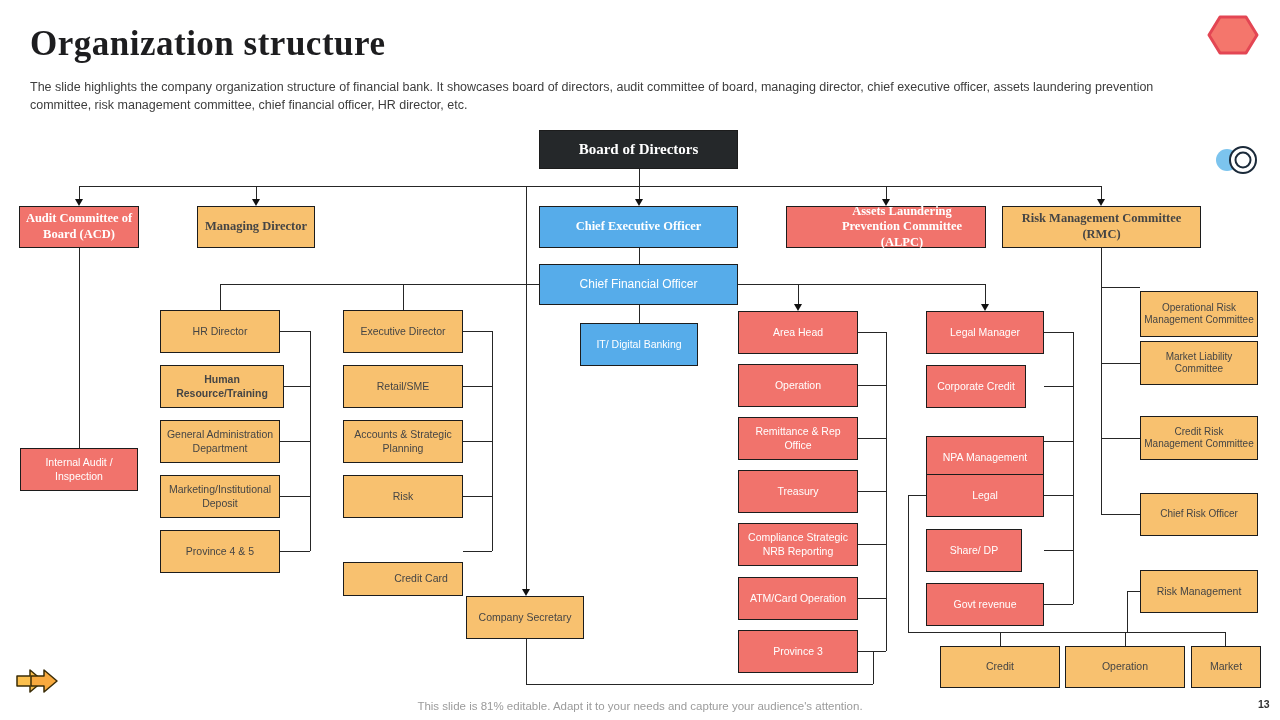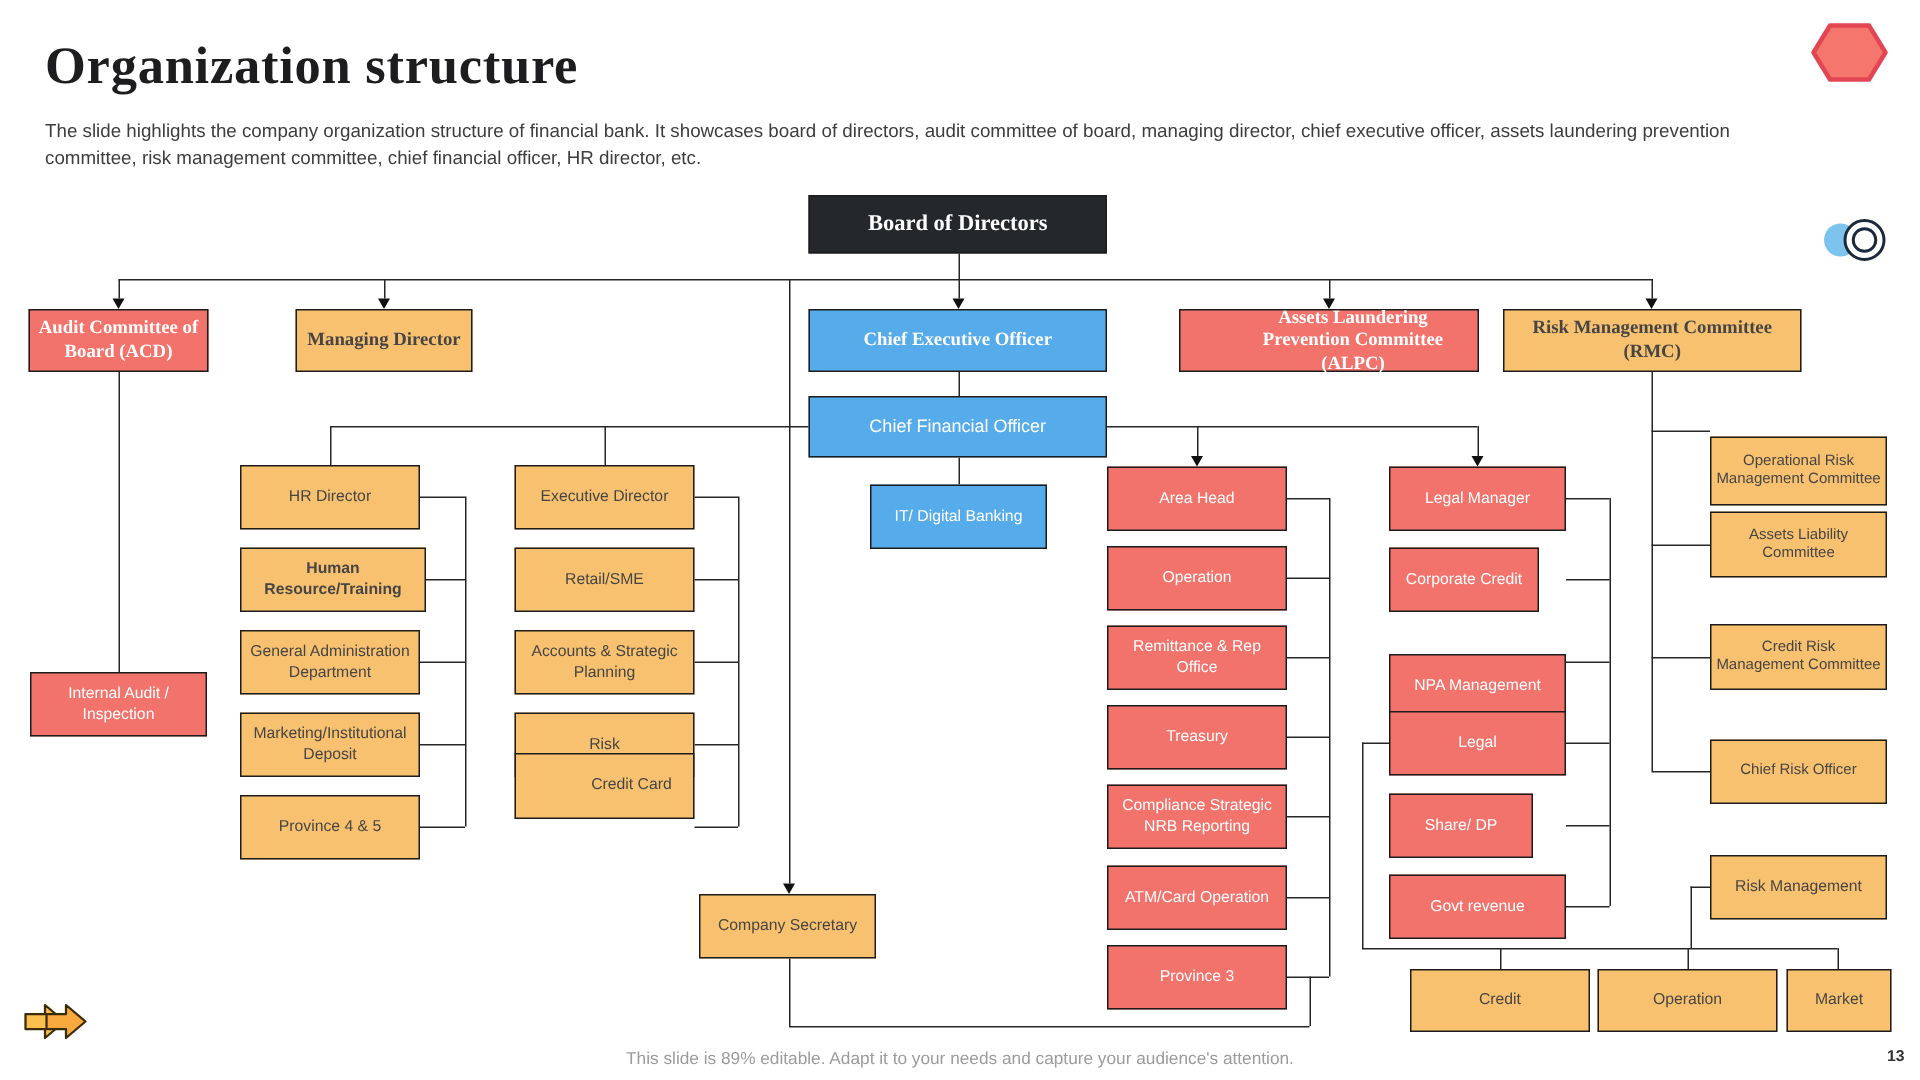--- a/index.html
+++ b/index.html
@@ -141,44 +141,44 @@
 <div class="box sans bg-orange t-dark" style="left:160px;top:310px;width:120px;height:43px;">HR Director</div>
 <div class="box sans bg-orange t-dark" style="left:160px;top:365px;width:124px;height:43px;font-weight:bold;">Human Resource/Training</div>
 <div class="box sans bg-orange t-dark" style="left:160px;top:420px;width:120px;height:43px;">General Administration Department</div>
 <div class="box sans bg-orange t-dark" style="left:160px;top:475px;width:120px;height:43px;">Marketing/Institutional Deposit</div>
 <div class="box sans bg-orange t-dark" style="left:160px;top:530px;width:120px;height:43px;">Province 4 &amp; 5</div>
 
 <div class="box sans bg-orange t-dark" style="left:343px;top:310px;width:120px;height:43px;">Executive Director</div>
 <div class="box sans bg-orange t-dark" style="left:343px;top:365px;width:120px;height:43px;">Retail/SME</div>
 <div class="box sans bg-orange t-dark" style="left:343px;top:420px;width:120px;height:43px;">Accounts &amp; Strategic Planning</div>
 <div class="box sans bg-orange t-dark" style="left:343px;top:475px;width:120px;height:43px;">Risk</div>
-<div class="box sans bg-orange t-dark" style="left:343px;top:502px;width:120px;height:44px;padding-left:39px;">Credit Card</div>
+<div class="box sans bg-orange t-dark" style="left:343px;top:562px;width:120px;height:34px;padding-left:39px;">Credit Card</div>
 
 <div class="box sans bg-red t-white" style="left:20px;top:448px;width:118px;height:43px;">Internal Audit / Inspection</div>
 <div class="box sans bg-orange t-dark" style="left:466px;top:596px;width:118px;height:43px;">Company Secretary</div>
 
 <div class="box sans bg-red t-white" style="left:738px;top:311px;width:120px;height:43px;">Area Head</div>
 <div class="box sans bg-red t-white" style="left:738px;top:364px;width:120px;height:43px;">Operation</div>
 <div class="box sans bg-red t-white" style="left:738px;top:417px;width:120px;height:43px;">Remittance &amp; Rep Office</div>
 <div class="box sans bg-red t-white" style="left:738px;top:470px;width:120px;height:43px;">Treasury</div>
 <div class="box sans bg-red t-white" style="left:738px;top:523px;width:120px;height:43px;">Compliance Strategic NRB Reporting</div>
 <div class="box sans bg-red t-white" style="left:738px;top:577px;width:120px;height:43px;">ATM/Card Operation</div>
 <div class="box sans bg-red t-white" style="left:738px;top:630px;width:120px;height:43px;">Province 3</div>
 
 <div class="box sans bg-red t-white" style="left:926px;top:311px;width:118px;height:43px;">Legal Manager</div>
 <div class="box sans bg-red t-white" style="left:926px;top:365px;width:100px;height:43px;">Corporate Credit</div>
 <div class="box sans bg-red t-white" style="left:926px;top:420px;width:118px;height:43px;margin-top:16px;">NPA Management</div>
 <div class="box sans bg-red t-white" style="left:926px;top:474px;width:118px;height:43px;">Legal</div>
 <div class="box sans bg-red t-white" style="left:926px;top:529px;width:96px;height:43px;">Share/ DP</div>
 <div class="box sans bg-red t-white" style="left:926px;top:583px;width:118px;height:43px;">Govt revenue</div>
 
 <div class="box sans bg-orange t-dark" style="left:1140px;top:264px;width:118px;height:46px;font-size:10px;margin-top:27px;">Operational Risk Management Committee</div>
-<div class="box sans bg-orange t-dark" style="left:1140px;top:341px;width:118px;height:44px;font-size:10px;">Assets Liability Committee</div>
+<div class="box sans bg-orange t-dark" style="left:1140px;top:341px;width:118px;height:44px;font-size:10px;">Market Liability Committee</div>
 <div class="box sans bg-orange t-dark" style="left:1140px;top:416px;width:118px;height:44px;font-size:10px;">Credit Risk Management Committee</div>
 <div class="box sans bg-orange t-dark" style="left:1140px;top:493px;width:118px;height:43px;font-size:10px;">Chief Risk Officer</div>
 <div class="box sans bg-orange t-dark" style="left:1140px;top:570px;width:118px;height:43px;">Risk Management</div>
 
 <div class="box sans bg-orange t-dark" style="left:940px;top:646px;width:120px;height:42px;">Credit</div>
 <div class="box sans bg-orange t-dark" style="left:1065px;top:646px;width:120px;height:42px;">Operation</div>
 <div class="box sans bg-orange t-dark" style="left:1191px;top:646px;width:70px;height:42px;">Market</div>
 
-<div class="abs footer">This slide is 89% editable. Adapt it to your needs and capture your audience's attention.</div>
+<div class="abs footer">This slide is 81% editable. Adapt it to your needs and capture your audience's attention.</div>
 <div class="abs pagenum">13</div>
 
 </body></html>

